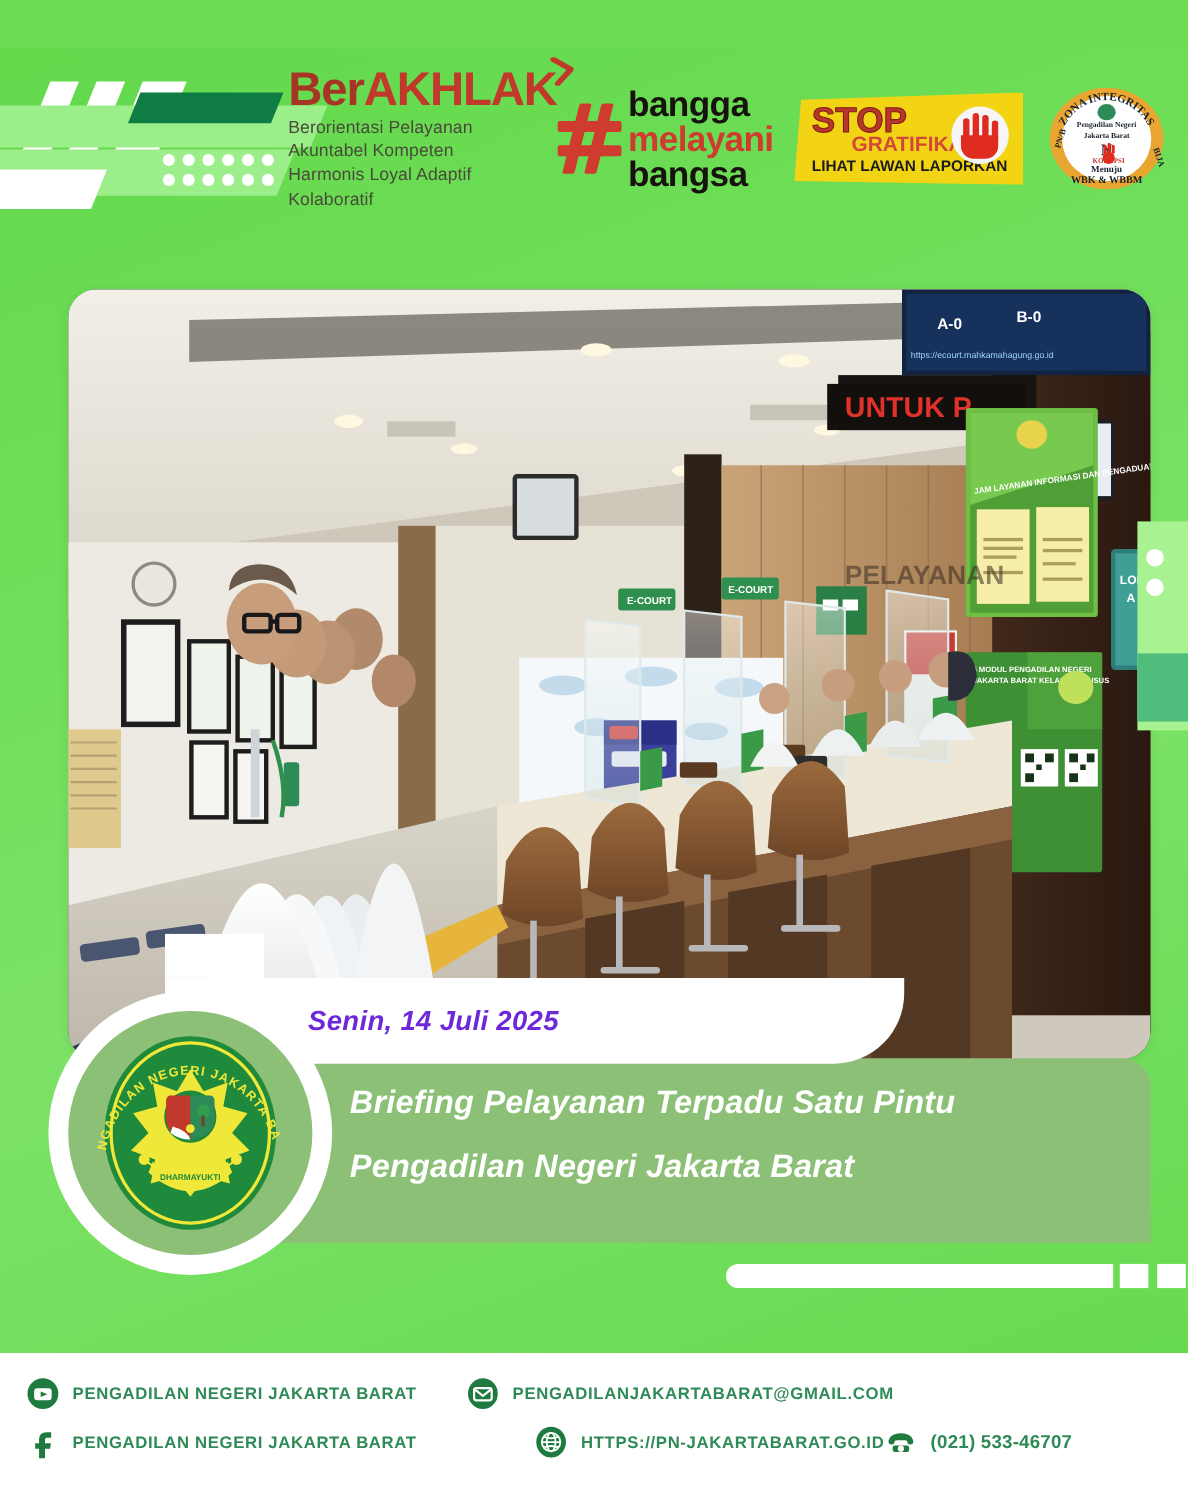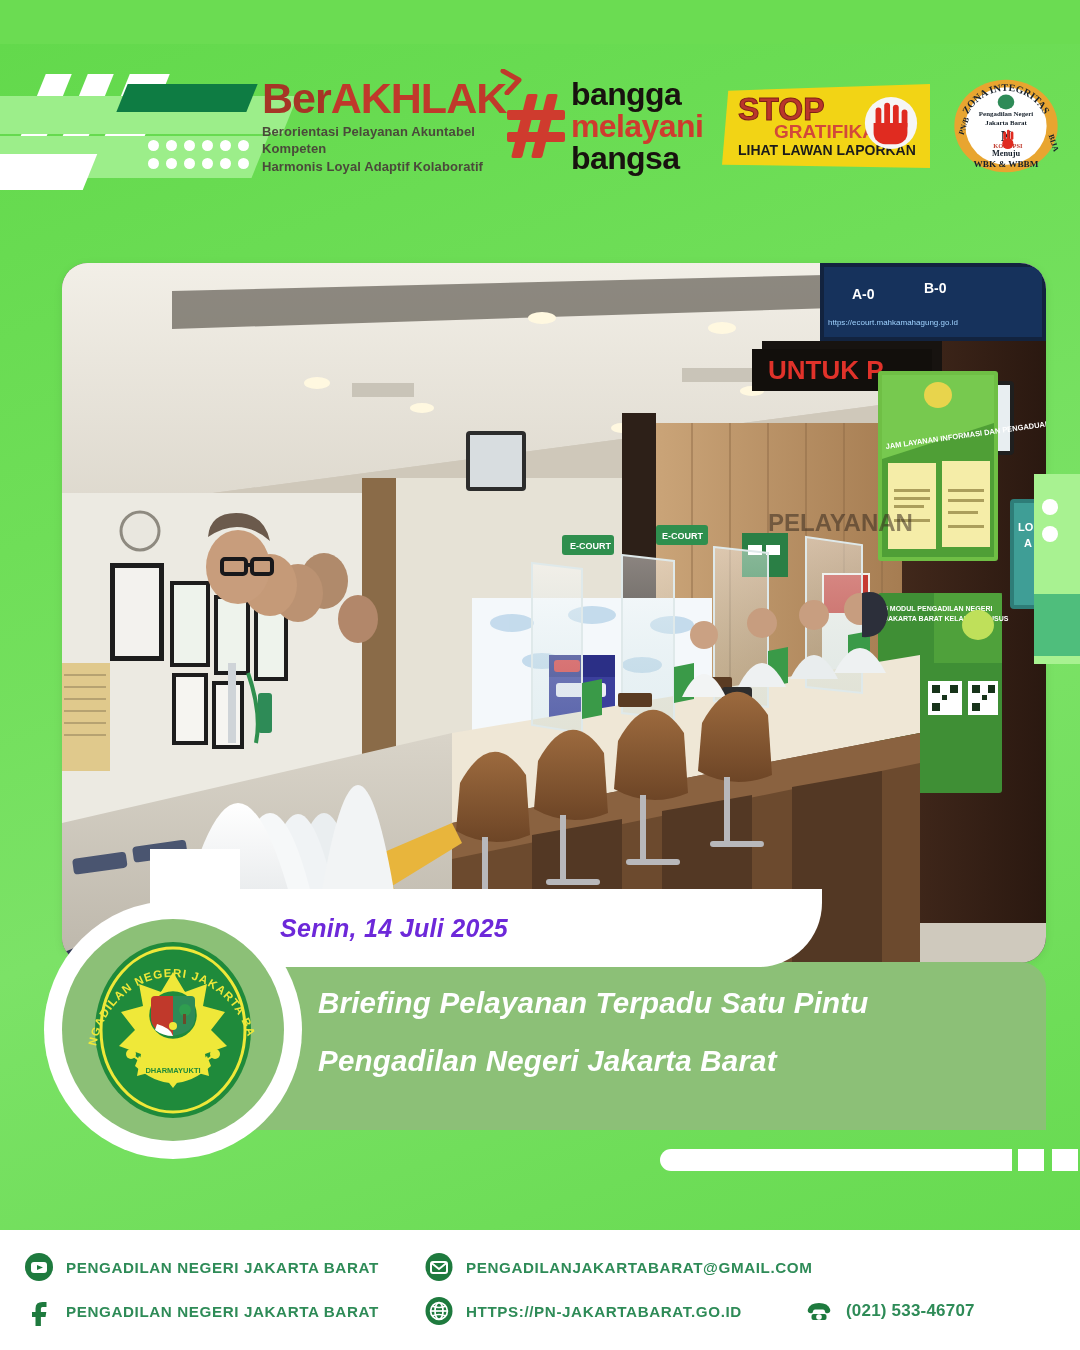--- a/index.html
+++ b/index.html
@@ -40,21 +40,21 @@
   .logo-berakhlak .word{
     font-size:43px; font-weight:bold; letter-spacing:-1px; line-height:1;
     position:relative; display:inline-block;
   }
   .logo-berakhlak .word .b1{color:#A63526;}
   .logo-berakhlak .word .b2{color:#C0392B;}
   .logo-berakhlak .arrow{
     position:absolute; right:-16px; top:-8px; width:22px; height:26px;
   }
   .logo-berakhlak .sub{
-    font-size:13px; font-weight:bold; color:#4A4A3A; line-height:1.35; margin-top:3px;
+    font-size:16px; font-weight:normal; color:#4A4A3A; line-height:1.35; margin-top:3px;
     letter-spacing:.1px;
   }
   .logo-bangga{ display:flex; align-items:center; gap:6px; width:195px;}
   .hashmark{ width:58px; height:64px; position:relative; flex:0 0 auto;}
   .hashmark span{position:absolute;background:#CF3B2E;border-radius:2px;}
   .bangga-words{ font-size:32px; font-weight:bold; line-height:1.0; letter-spacing:-.6px;}
   .bangga-words .l1{color:#18120F;display:block;}
   .bangga-words .l2{color:#CF3B2E;display:block;}
   .bangga-words .l3{color:#18120F;display:block;}
 
@@ -626,21 +626,21 @@
     <div class="frow" style="left:24px;top:66px;">
       <div class="fitem" style="width:400px;">
         <span class="ficon">
           <svg viewBox="0 0 30 30" width="30" height="30">
             <path d="M18.5 6 h4 v5 h-4 q-1.6 0 -1.6 1.8 V16 h5.4 l-.8 5 h-4.6 v9 h-5.4 v-9 H8 v-5 h3.5 v-3.6 Q11.5 6 18.5 6 z" fill="#1E7A3E"></path>
           </svg>
         </span>
         <span class="flabel">PENGADILAN NEGERI JAKARTA BARAT</span>
       </div>
 
-      <div class="fitem" style="width:380px;">
+      <div class="fitem" style="width:380px;justify-content:flex-end;">
         <span class="ficon">
           <svg viewBox="0 0 30 30" width="30" height="30">
             <ellipse cx="15" cy="15" rx="13.5" ry="14" fill="#1E7A3E"></ellipse>
             <g fill="none" stroke="#ffffff" stroke-width="1.7">
               <circle cx="15" cy="15" r="8.4"></circle>
               <ellipse cx="15" cy="15" rx="4" ry="8.4"></ellipse>
               <line x1="6.6" y1="15" x2="23.4" y2="15"></line>
               <path d="M8 10 q7 3 14 0"></path>
               <path d="M8 20 q7 -3 14 0"></path>
             </g>

